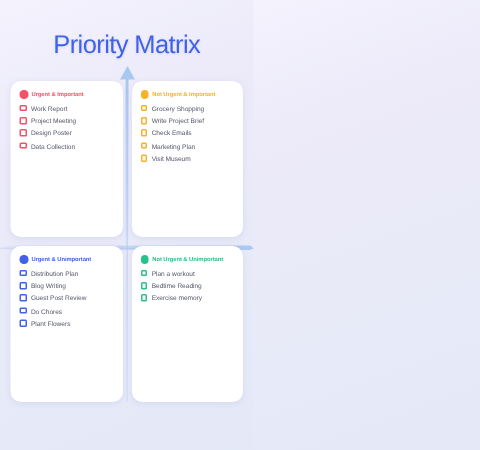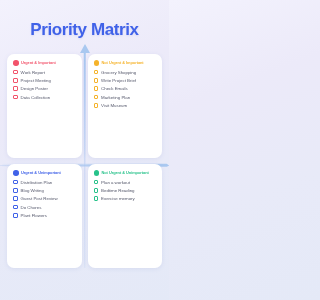--- a/index.html
+++ b/index.html
@@ -5,21 +5,21 @@
   * { margin:0; padding:0; box-sizing:border-box; }
   html,body { width:169px; height:300px; }
   body {
     font-family:"Liberation Sans", sans-serif;
     background:linear-gradient(160deg,#f3f2fd 0%,#eceaf9 30%,#e8eaf8 62%,#e4e9f7 100%);
     position:relative; overflow:hidden;
   }
   #page-title {
     text-align:center;
     font-size:17px;
-    font-weight:bold;
+    font-weight:normal;
     color:#4062e8;
     letter-spacing:-0.4px;
     padding-top:20px;
     line-height:20px;
     text-shadow:0 1px 2px rgba(120,130,220,.18);
   }
   .axes { position:absolute; inset:0; pointer-events:none; }
   .grid {
     position:absolute; left:50%; top:52px; width:170px; height:216px;
     transform:translateX(-50%);

